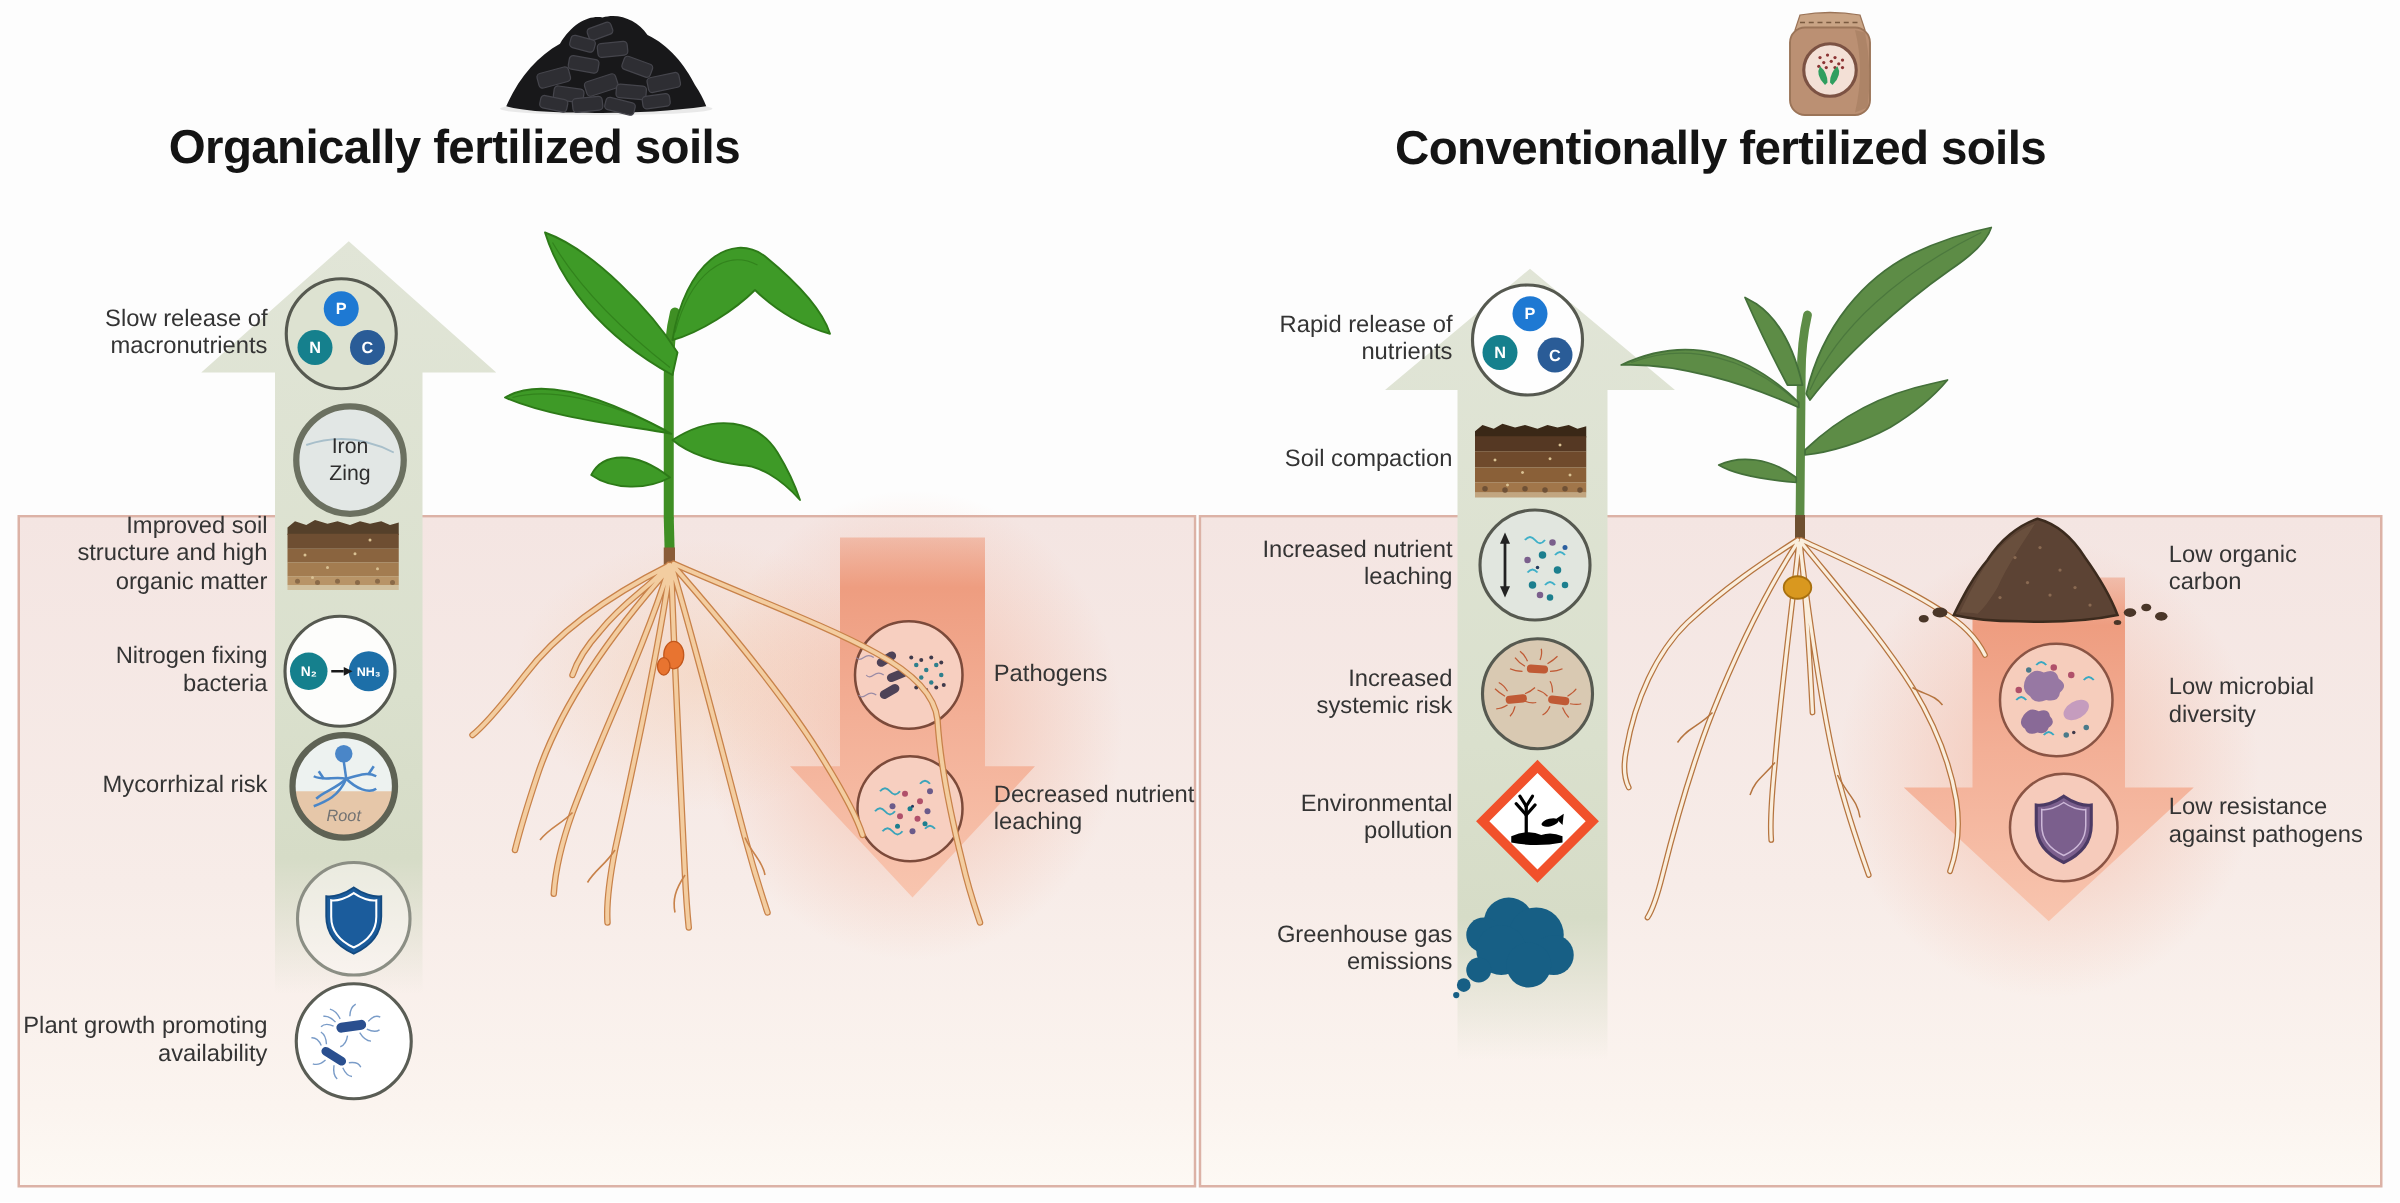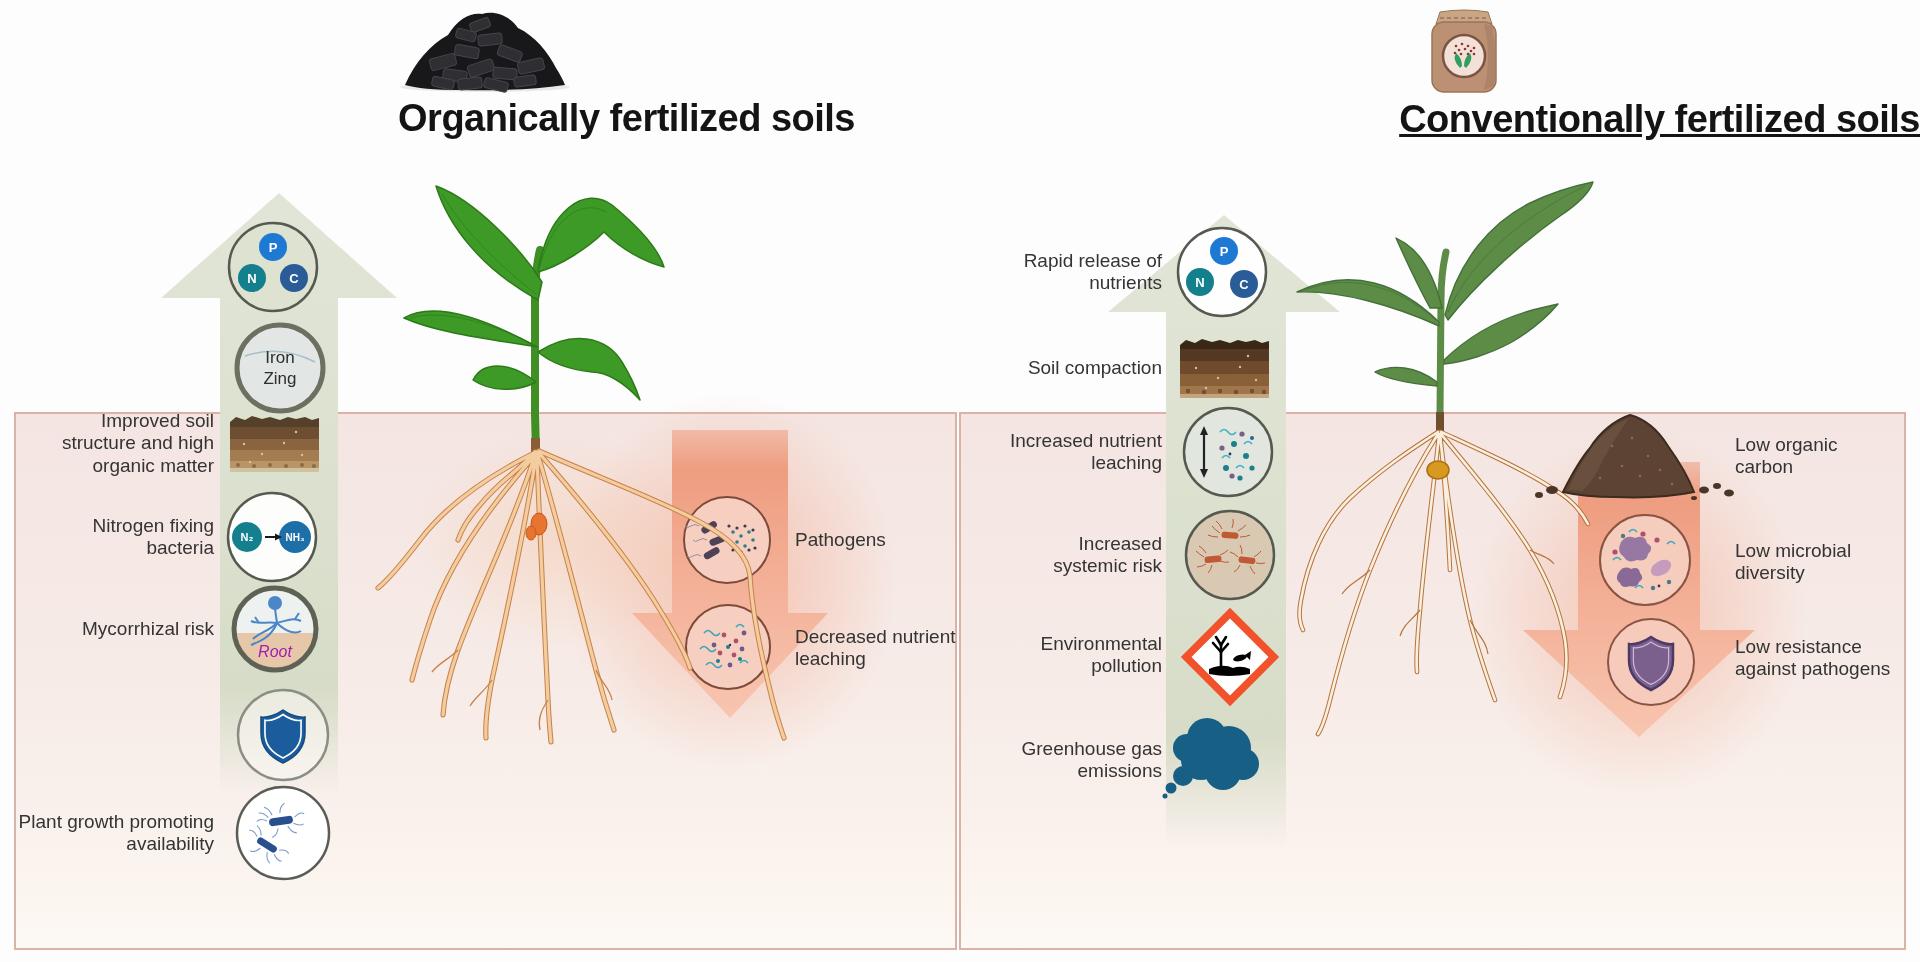--- a/index.html
+++ b/index.html
@@ -19,27 +19,27 @@
   #art{position:absolute;left:0;top:0;z-index:2;}
   .lbl{position:absolute;z-index:3;transform:translateY(-50%);font-size:19px;line-height:1.18;
        color:#343434;white-space:pre-line;}
   .lbl.r{text-align:right;}
   .lbl.l{text-align:left;}
   .leftcol{left:6px;width:208px;}
   .rightcol{left:896px;width:266px;}
   .leftred{left:795px;width:200px;}
   .rightred{left:1735px;width:200px;}
   .title{position:absolute;z-index:3;font-size:38px;font-weight:700;color:#141414;
-         text-align:right;letter-spacing:-.5px;}
+         text-align:left;letter-spacing:-.5px;}
   #title-left{left:135px;top:97px;width:720px;}
-  #title-right{left:1200px;top:98px;width:720px;text-decoration:underline;}
+  #title-right{left:1116px;top:98px;width:720px;}
   .icontext{position:absolute;z-index:4;transform:translateY(-50%);text-align:center;
             white-space:pre-line;}
   #iron-zinc-text{left:235px;top:368px;width:90px;font-size:17px;color:#2e2e2e;line-height:1.25;}
-  #root-text{left:230px;top:652px;width:90px;font-size:16px;font-style:italic;color:#a21caf;}
+  #root-text{left:230px;top:652px;width:90px;font-size:13px;font-style:italic;color:#737373;}
   svg text{font-family:"Liberation Sans", sans-serif;}
 </style>
 </head>
 <body>
 
 <div id="canvas">
 
   <div id="soilbox-left" class="soilbox"></div>
   <div id="soilbox-right" class="soilbox"></div>
   <div id="glow-left" class="glow"></div>
@@ -503,20 +503,22 @@
           <ellipse cx="1717" cy="486" rx="4" ry="3"></ellipse>
         <ellipse cx="1729" cy="493" rx="5" ry="3.5"></ellipse>
           <ellipse cx="1694" cy="498" rx="3" ry="2"></ellipse>
       </g>
     </g>
   </svg>
 
   <div id="title-left" class="title">Organically fertilized soils</div>
   <div id="title-right" class="title">Conventionally fertilized soils</div>
 
+  <div class="lbl r leftcol" style="top:267px">Slow release of
+macronutrients</div>
   <div class="lbl r leftcol" style="top:444px">Improved soil
 structure and high
 organic matter</div>
   <div class="lbl r leftcol" style="top:537px">Nitrogen fixing
 bacteria</div>
   <div class="lbl r leftcol" style="top:629px">Mycorrhizal risk</div>
   <div class="lbl r leftcol" style="top:833px">Plant growth promoting
 availability</div>
 
   <div class="lbl l leftred" style="top:540px">Pathogens</div>

